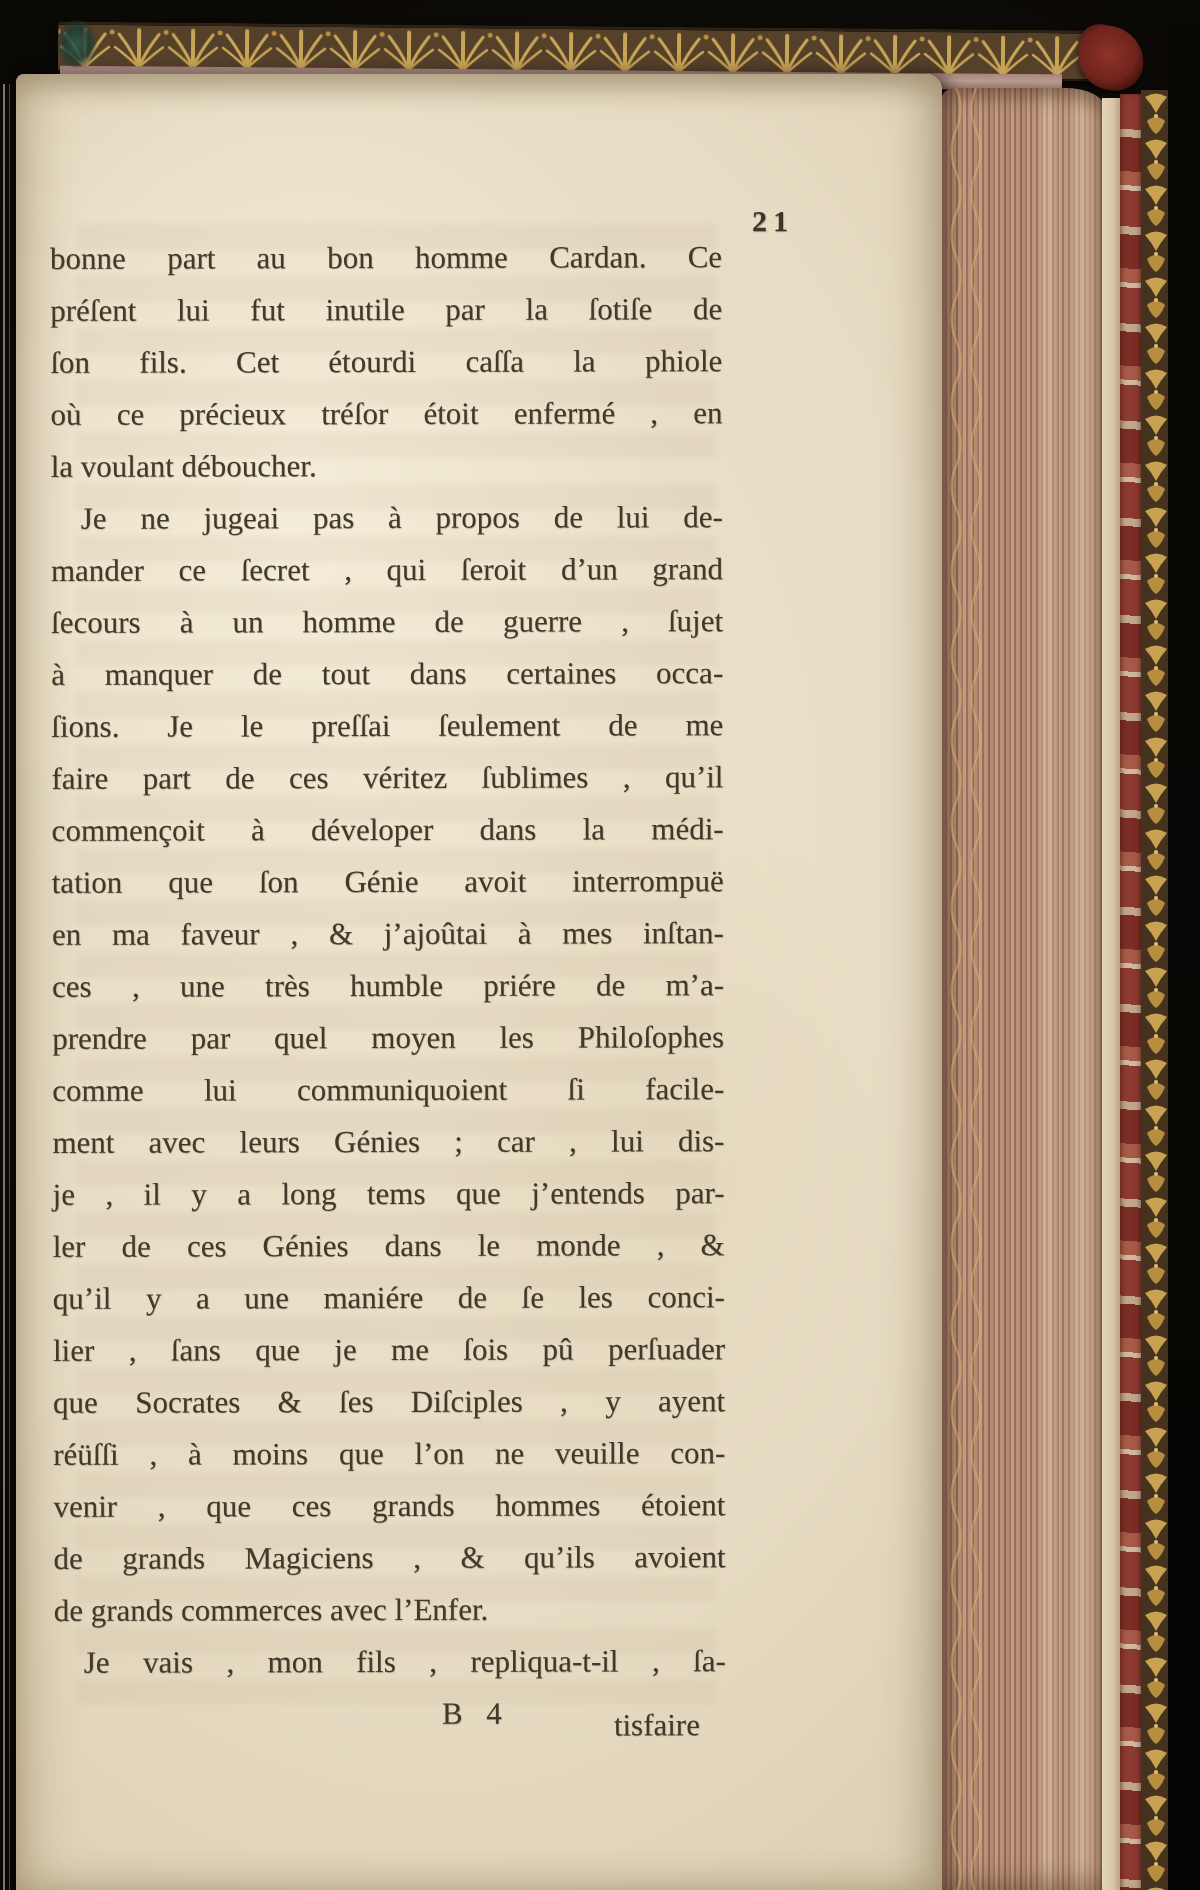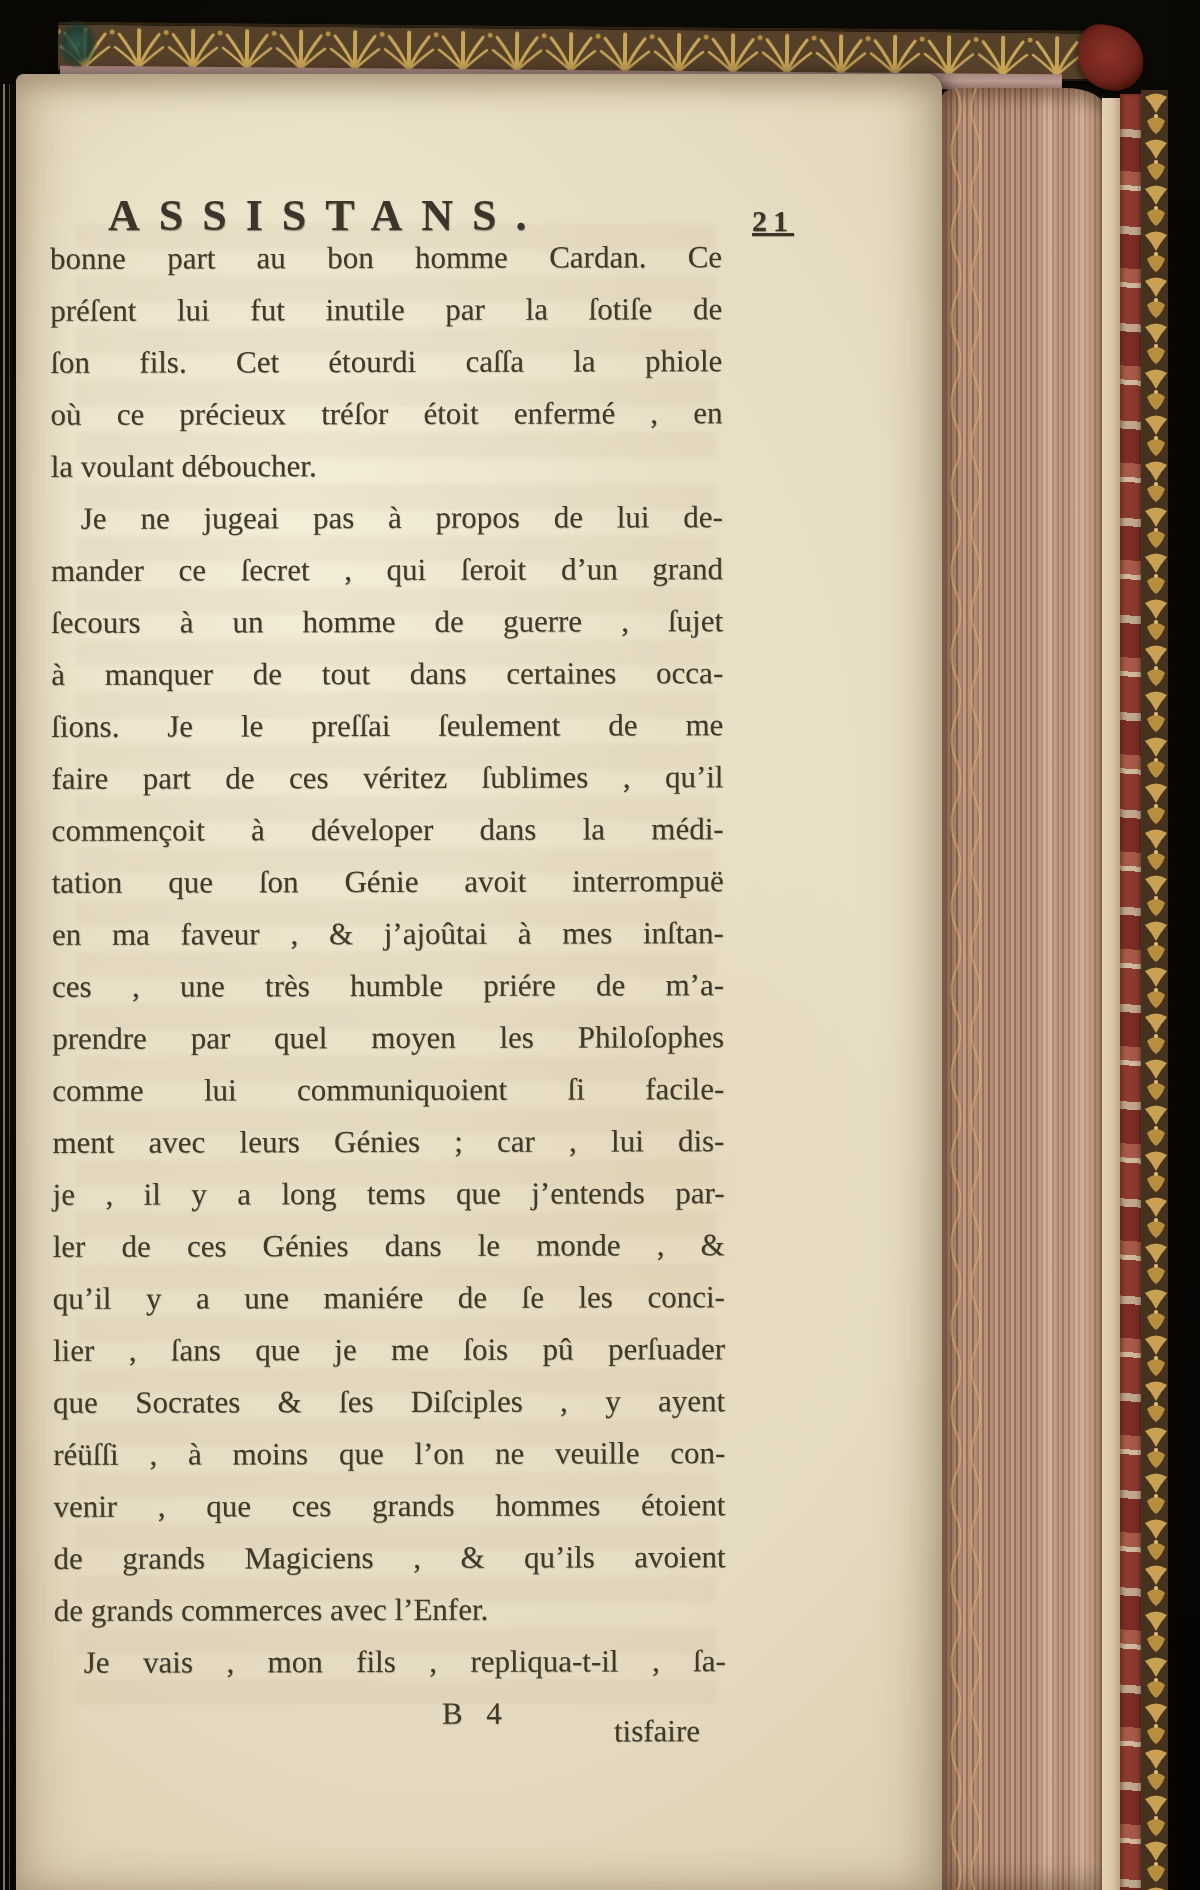--- a/index.html
+++ b/index.html
@@ -68,34 +68,33 @@
   }
   .header-title{
     position:absolute;left:56px;top:0;
     font-size:44px;letter-spacing:19px;font-weight:bold;
     text-shadow:0.6px 0.8px 1px rgba(62,53,42,.55);
   }
   .page-number{
     position:absolute;right:-42px;top:14px;
     font-size:30px;letter-spacing:6px;font-weight:bold;
     text-shadow:0.5px 0.7px 1px rgba(62,53,42,.5);
-    text-decoration:underline;
   }
   .text-column{
     position:absolute;left:36px;top:158px;width:672px;
     font-size:31px;line-height:52px;color:#43392b;
     text-shadow:0.5px 0.6px 0.9px rgba(67,57,43,.45);
     transform:rotate(-0.15deg);
   }
   .line{width:100%;}
   .line.j{text-align:justify;text-align-last:justify;}
   .line.ind{padding-left:30px;width:calc(100% - 30px);}
   .footer-row{position:relative;height:52px;width:100%;}
   .signature{position:absolute;left:388px;top:0;font-size:31px;letter-spacing:8px;}
-  .catchword{position:absolute;right:26px;top:18px;font-size:31px;}
+  .catchword{position:absolute;right:26px;top:12px;font-size:31px;}
   
   .fore-edge{
     position:absolute;left:942px;top:88px;width:164px;height:1802px;
     background:
       linear-gradient(90deg, rgba(80,55,40,.35) 0 6px, rgba(80,55,40,0) 18px,
         rgba(255,240,215,0) 55%, rgba(236,214,186,.45) 66%, rgba(236,214,186,0) 72%,
         rgba(229,206,176,.5) 86%, rgba(120,85,60,.25) 100%),
       repeating-linear-gradient(90deg,
         #b78e75 0 3px, #a37a64 3px 5px, #c49b81 5px 8px,
         #96705c 8px 10px, #bb9278 10px 14px, #8d6854 14px 16px),
@@ -152,21 +151,20 @@
 </div>
 <div class="top-mauve"></div>
 <div class="teal-mark"></div>
 <div class="red-patch"></div>
 <div class="left-slivers"></div>
 
 <div class="page">
   <div class="ghost"></div>
 
   <div class="header-row">
-    <span class="header-title">ASSISTANS.</span>
     <span class="page-number">21</span>
   </div>
 
   <div class="text-column" id="lines">
       <div class="line j">bonne part au bon homme Cardan. Ce</div>
       <div class="line j">préſent lui fut inutile par la ſotiſe de</div>
       <div class="line j">ſon fils. Cet étourdi caſſa la phiole</div>
       <div class="line j">où ce précieux tréſor étoit enfermé , en</div>
       <div class="line">la voulant déboucher.</div>
       <div class="line j ind">Je ne jugeai pas à propos de lui de-</div>

